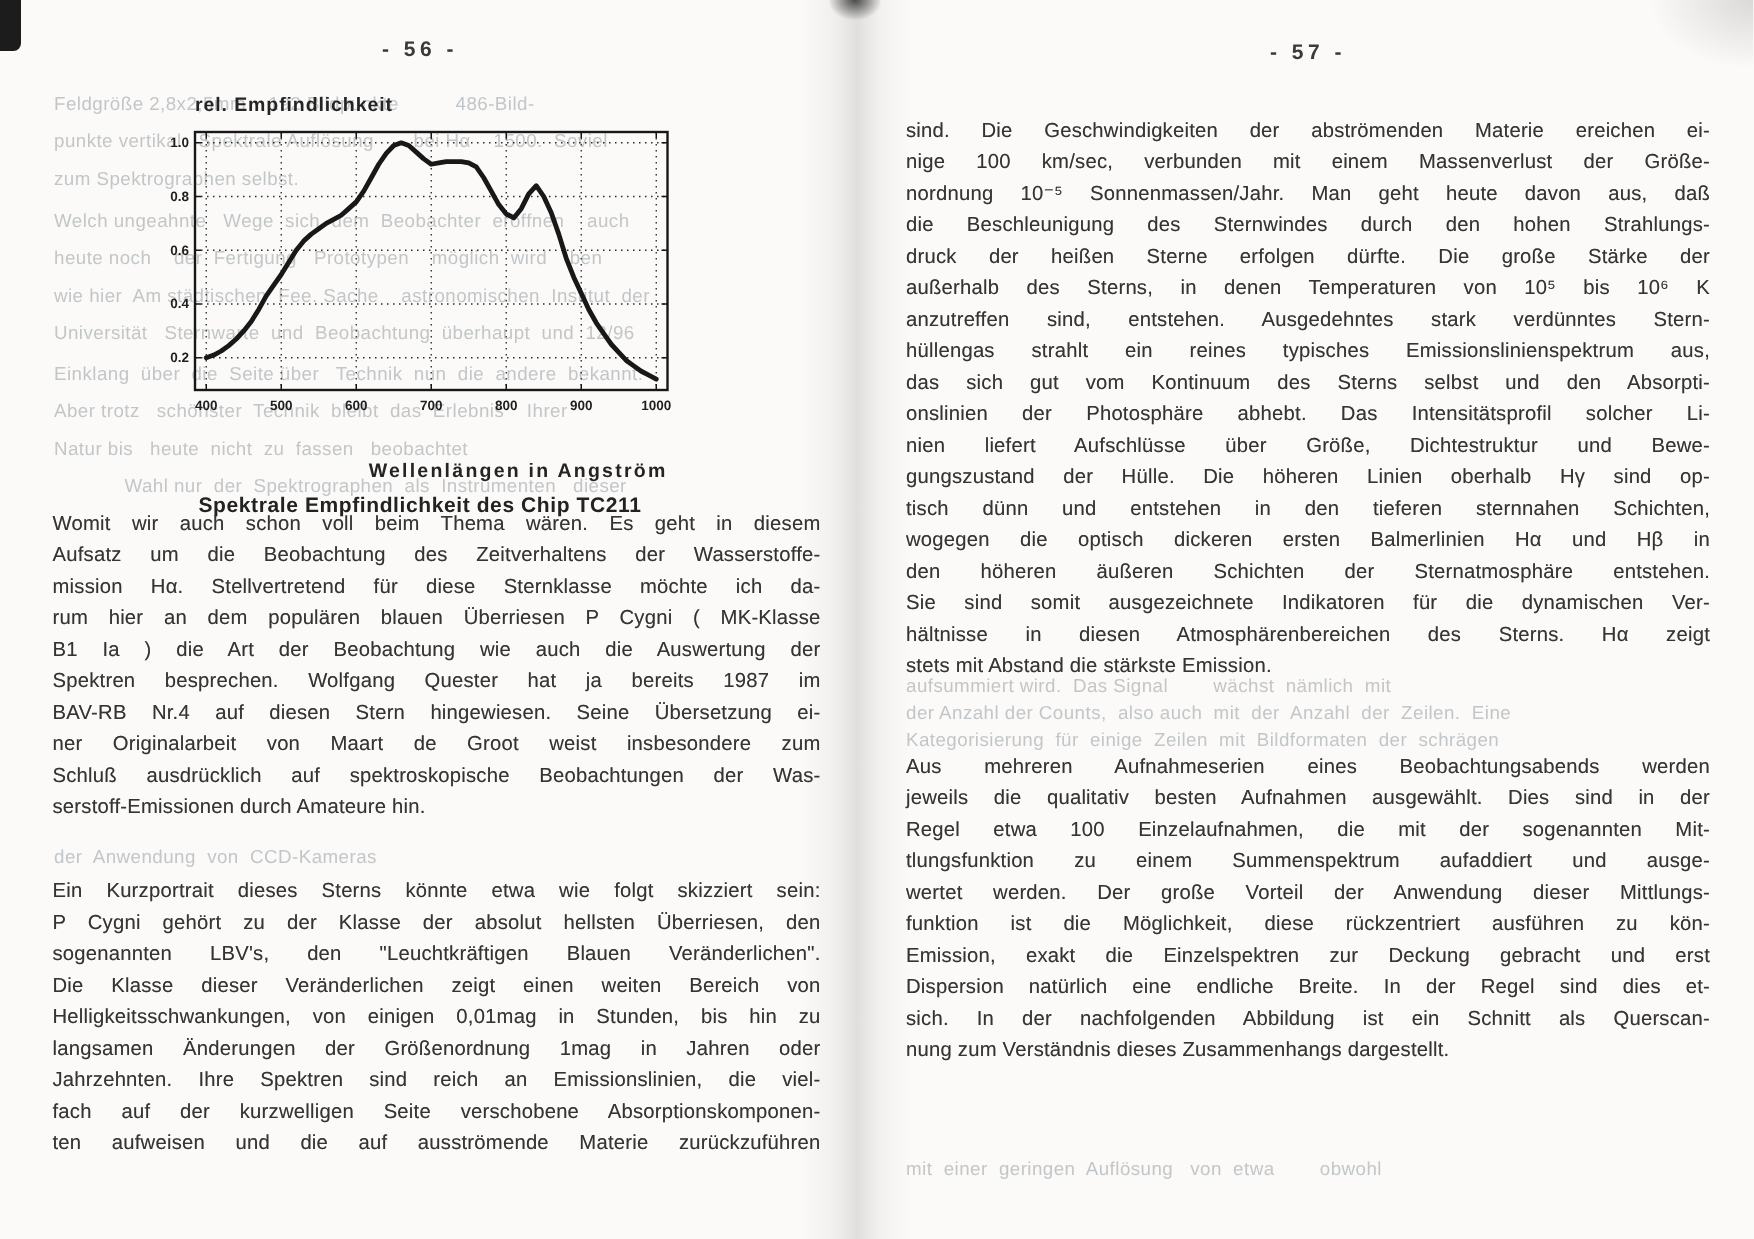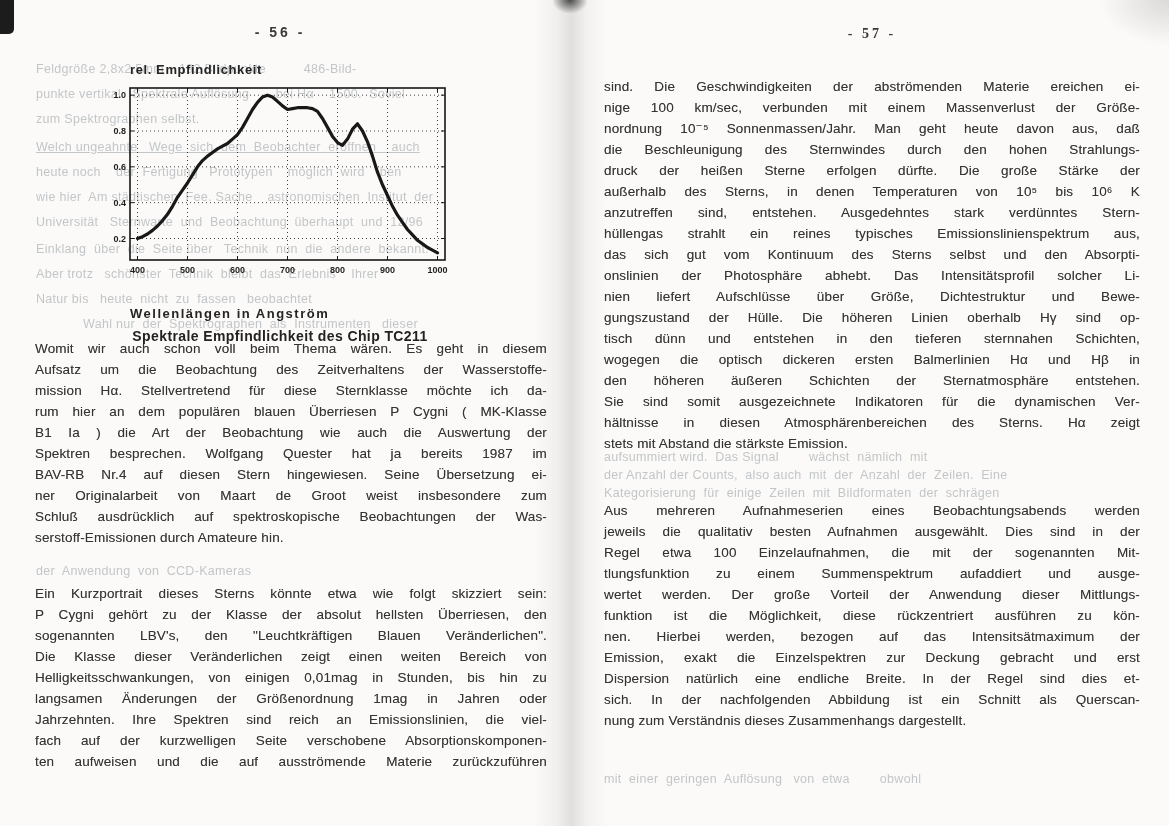--- a/index.html
+++ b/index.html
@@ -17,37 +17,37 @@
     background:radial-gradient(ellipse at 100% 0%,rgba(120,120,120,.25),rgba(120,120,120,0) 70%);}
   .gutter{position:absolute;left:533px;top:0;width:74px;height:826px;
     background:linear-gradient(90deg,rgba(0,0,0,0) 0%,rgba(70,70,70,.06) 32%,rgba(70,70,70,.15) 52%,rgba(70,70,70,.05) 72%,rgba(0,0,0,0) 100%);}
   
   .page{position:absolute;top:0;height:826px;}
   .page-left{left:0;width:580px;}
   .page-right{left:580px;width:589px;}
   .pagenum{position:absolute;text-align:center;font-size:14px;font-weight:600;
     letter-spacing:3px;color:#3a3a3a;}
   .page-left .pagenum{left:100px;top:24px;width:360px;}
-  .page-right .pagenum{left:24px;top:26px;width:536px;font-family:Liberation Serif, serif;}
+  .page-right .pagenum{left:24px;top:26px;width:536px;}
   
   .para{position:absolute;font-size:13.5px;line-height:21px;color:#343434;
     letter-spacing:.15px;text-shadow:0 0 .4px rgba(60,60,60,.45);}
   .page-left .para{left:35px;width:512px;}
   .page-right .para{left:24px;width:536px;}
   .line{text-align:justify;text-align-last:justify;}
   .line.flush{text-align-last:left;}
   
   .ghost{position:absolute;font-size:12.5px;color:#c3c6c8;white-space:pre;
     filter:blur(.5px);letter-spacing:.3px;pointer-events:none;}
   
   .chart{position:absolute;left:100px;top:62px;width:360px;margin:0;}
   .chart .ylabel{position:absolute;left:30px;top:0;font-size:13px;font-weight:600;
     letter-spacing:.6px;color:#242424;}
   .chart svg{position:absolute;left:0;top:20px;}
-  .chart .xlabel{position:absolute;left:30px;top:244px;width:315px;text-align:left;
+  .chart .xlabel{position:absolute;left:30px;top:244px;width:315px;text-align:right;
     font-size:13px;font-weight:600;letter-spacing:1.5px;color:#242424;}
   .chart .caption{position:absolute;left:0;top:266px;width:360px;text-align:center;
     font-size:14px;font-weight:bold;letter-spacing:.4px;color:#222;}
   .grid{stroke:#2a2a2a;stroke-width:.9;stroke-dasharray:1 3;}
   .frame{fill:none;stroke:#171717;stroke-width:1.6;}
   .tick{stroke:#171717;stroke-width:1;}
   .xtick,.ytick{font-family:"Liberation Sans","DejaVu Sans",sans-serif;font-size:9px;
     font-weight:bold;fill:#1e1e1e;}
   .xtick{text-anchor:middle;}
   .ytick{text-anchor:end;}
@@ -61,21 +61,21 @@
   <div class="corner-mark"></div>
   <div class="top-blob"></div>
   <div class="right-smudge"></div>
   <div class="gutter"></div>
 
   <div class="page page-left">
     <div class="ghost-layer" id="ghost-left">
         <div class="ghost" style="left: 36px; top: 62px;">Feldgröße 2,8x2,5mm    192 Bildpunkte          486-Bild-</div>
         <div class="ghost" style="left: 36px; top: 87px;">punkte vertikal.  Spektrale Auflösung       bei Hα    1500.  Soviel</div>
         <div class="ghost" style="left: 36px; top: 112px;">zum Spektrographen selbst.</div>
-        <div class="ghost" style="left: 36px; top: 140px; text-decoration: underline;">Welch ungeahnte   Wege  sich  dem  Beobachter  eröffnen    auch</div>
+        <div class="ghost" style="left: 36px; top: 140px;">Welch ungeahnte   Wege  sich  dem  Beobachter  eröffnen    auch</div>
         <div class="ghost" style="left: 36px; top: 165px;">heute noch    der  Fertigung   Prototypen    möglich  wird    ben</div>
         <div class="ghost" style="left: 36px; top: 190px;">wie hier  Am städtischen  Fee. Sache    astronomischen  Institut  der</div>
         <div class="ghost" style="left: 36px; top: 215px;">Universität   Sternwarte  und  Beobachtung  überhaupt  und  12/96</div>
         <div class="ghost" style="left: 36px; top: 242px;">Einklang  über  die  Seite über   Technik  nun  die  andere  bekannt.</div>
         <div class="ghost" style="left: 36px; top: 267px;">Aber trotz   schönster  Technik  bleibt  das  Erlebnis    Ihrer</div>
         <div class="ghost" style="left: 36px; top: 292px;">Natur bis   heute  nicht  zu  fassen   beobachtet</div>
         <div class="ghost" style="left: 36px; top: 317px; margin-left: 47px;">Wahl nur  der  Spektrographen  als  Instrumenten   dieser</div>
         <div class="ghost" style="left: 36px; top: 540px; margin-top: 24px;">der  Anwendung  von  CCD-Kameras</div>
       </div>
 
@@ -194,20 +194,19 @@
         <div class="line">hältnisse in diesen Atmosphärenbereichen des Sterns. Hα zeigt</div>
         <div class="line flush">stets mit Abstand die stärkste Emission.</div>
       </div>
     <div class="para" style="top:500px">
         <div class="line">Aus mehreren Aufnahmeserien eines Beobachtungsabends werden</div>
         <div class="line">jeweils die qualitativ besten Aufnahmen ausgewählt. Dies sind in der</div>
         <div class="line">Regel etwa 100 Einzelaufnahmen, die mit der sogenannten Mit-</div>
         <div class="line">tlungsfunktion zu einem Summenspektrum aufaddiert und ausge-</div>
         <div class="line">wertet werden. Der große Vorteil der Anwendung dieser Mittlungs-</div>
         <div class="line">funktion ist die Möglichkeit, diese rückzentriert ausführen zu kön-</div>
-        <div class="line">nen. Hierbei werden, bezogen auf das Intensitsätmaximum der</div>
         <div class="line">Emission, exakt die Einzelspektren zur Deckung gebracht und erst</div>
         <div class="line">Dispersion natürlich eine endliche Breite. In der Regel sind dies et-</div>
         <div class="line">sich. In der nachfolgenden Abbildung ist ein Schnitt als Querscan-</div>
         <div class="line flush">nung zum Verständnis dieses Zusammenhangs dargestellt.</div>
       </div>
   </div>
 </div>
 
 </body></html>

